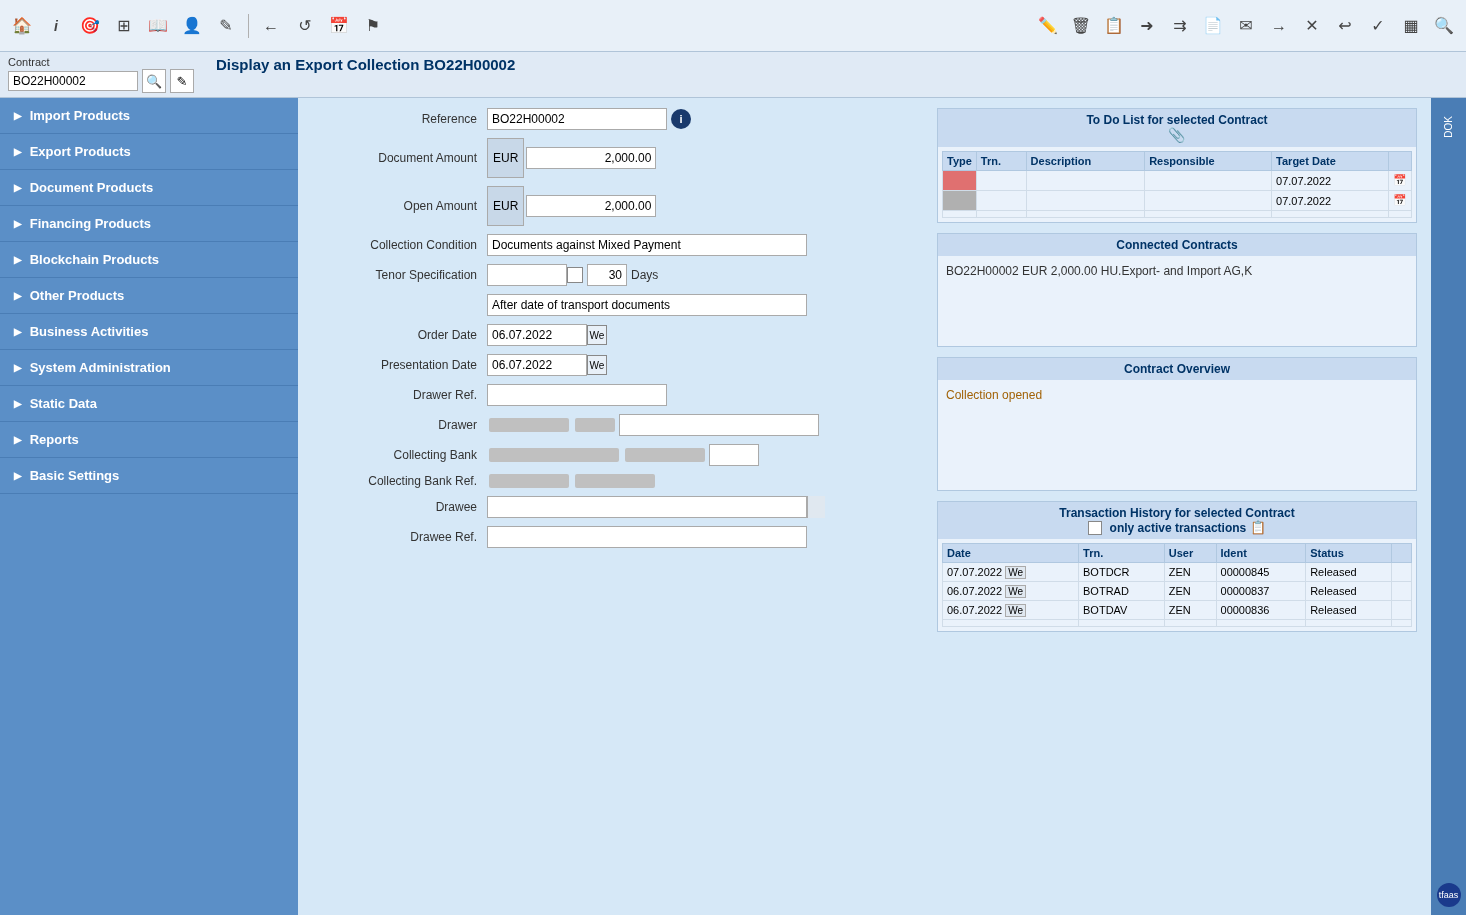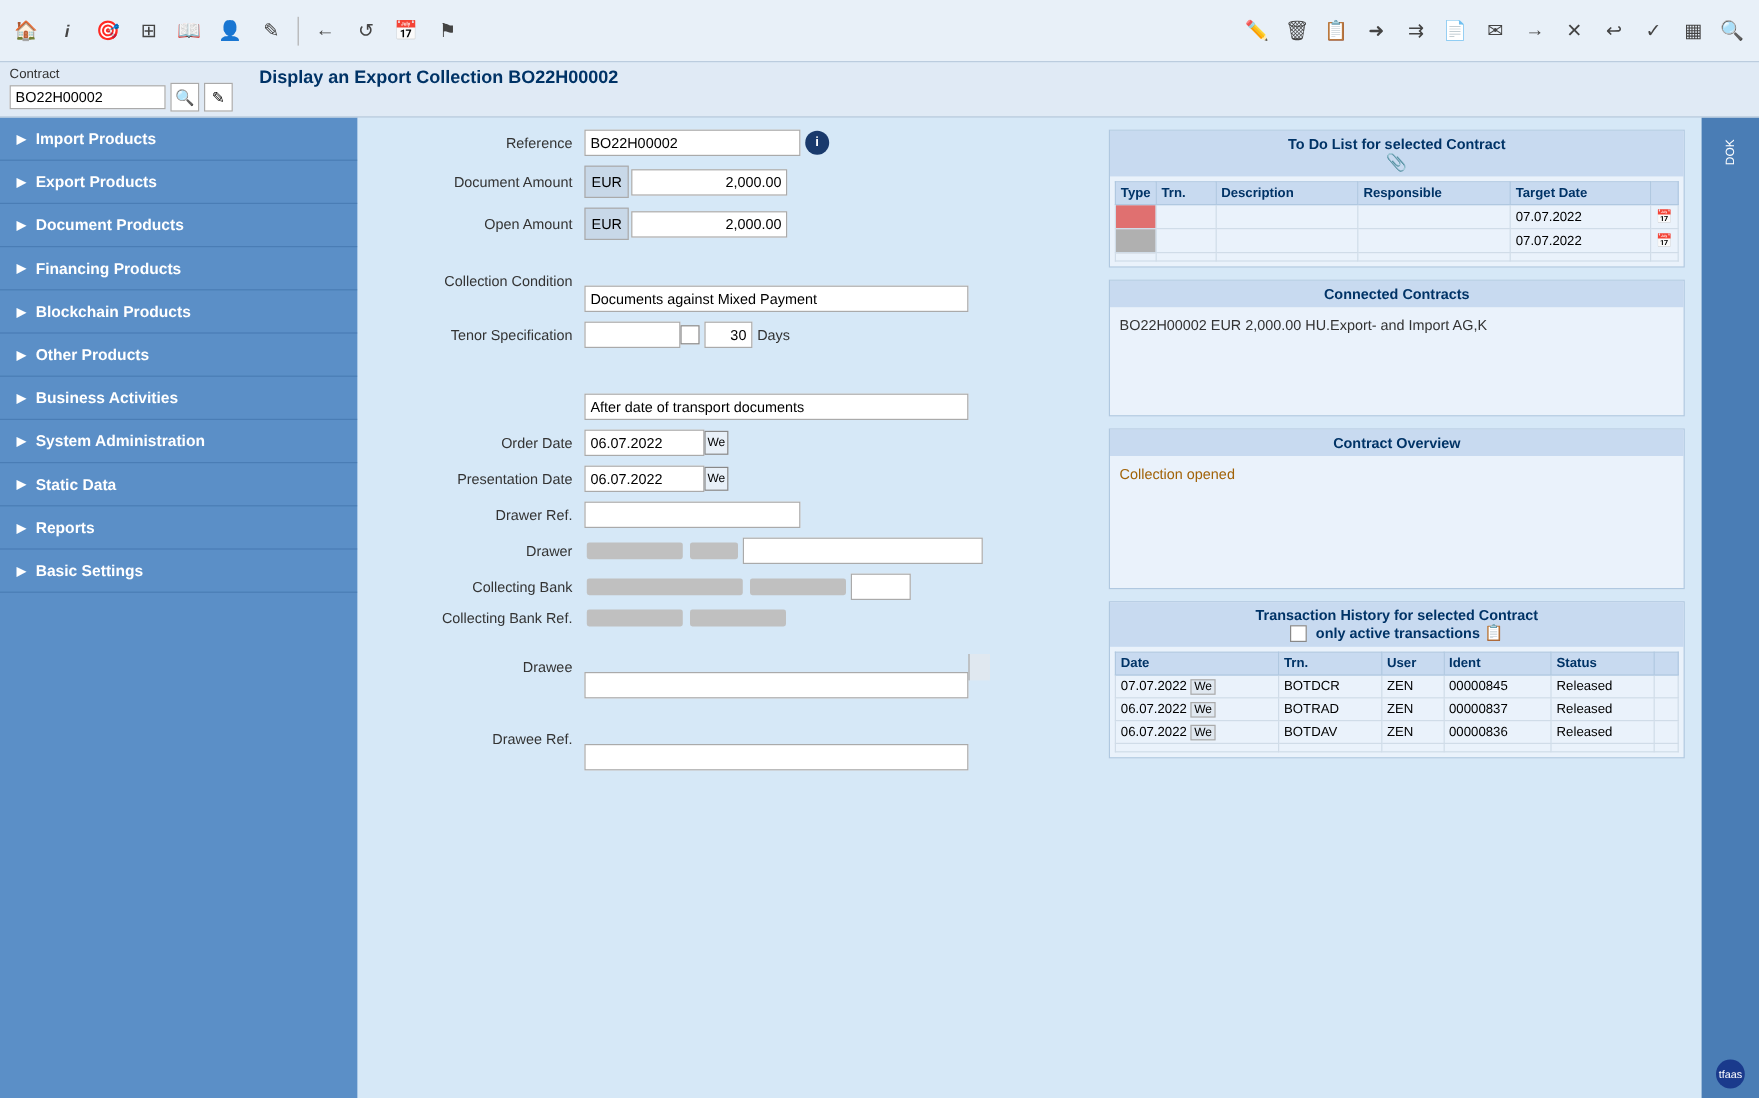--- a/index.html
+++ b/index.html
@@ -115,28 +115,28 @@
       color: #333;
       flex-shrink: 0;
     }
     .form-input {
       border: 1px solid #aaa;
       background: #fff;
       padding: 2px 4px;
       font-size: 12px;
       height: 22px;
     }
-    .form-input-wide { width: 320px; margin-top: 30px; }
+    .form-input-wide { width: 320px; }
     .form-input-medium { width: 180px; }
     .currency-label {
       background: #c8d8e8;
       border: 1px solid #aaa;
       padding: 2px 5px;
       font-size: 12px;
-      height: 27px;
+      height: 40px;
       display: flex; align-items: center;
       margin-right: 2px;
     }
     .info-icon {
       width: 20px; height: 20px;
       background: #1a3a6c;
       color: #fff;
       border-radius: 50%;
       display: flex; align-items: center; justify-content: center;
       font-size: 11px;
@@ -595,20 +595,20 @@
                     <td></td>
                   </tr>
                 </tbody>
               </table>
             </div>
           </div>
         </div>
       </div>
     </div>
 
-    <div style="width:48px;background:#4a7db5;display:flex;flex-direction:column;align-items:center;padding-top:8px;gap:6px;">
+    <div style="width:35px;background:#4a7db5;display:flex;flex-direction:column;align-items:center;padding-top:8px;gap:6px;">
       <div style="color:#fff;font-size:10px;writing-mode:vertical-rl;text-orientation:mixed;transform:rotate(180deg);margin-top:10px;cursor:pointer;">DOK</div>
       <div style="margin-top:auto;margin-bottom:8px;width:24px;height:24px;border-radius:50%;background:#1a3a8c;display:flex;align-items:center;justify-content:center;">
         <span style="color:#fff;font-size:9px;">tfaas</span>
       </div>
     </div>
   </div>
 </div>
 
 </body></html>

